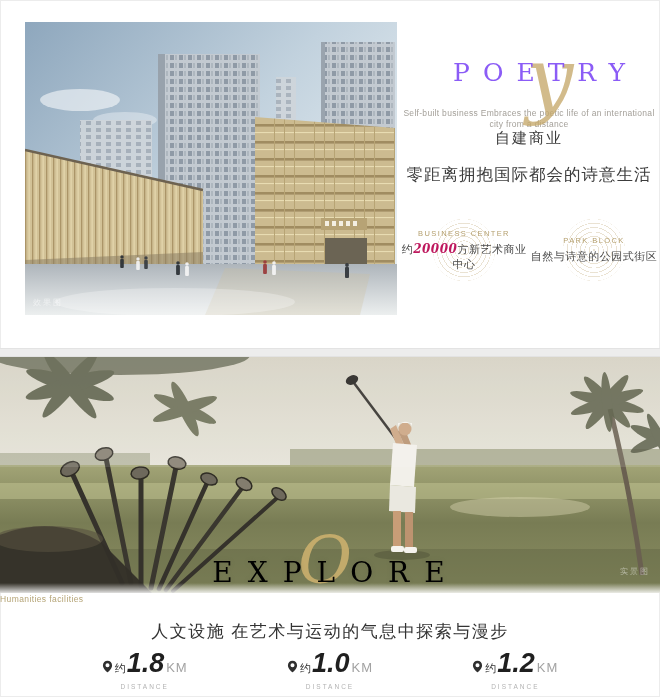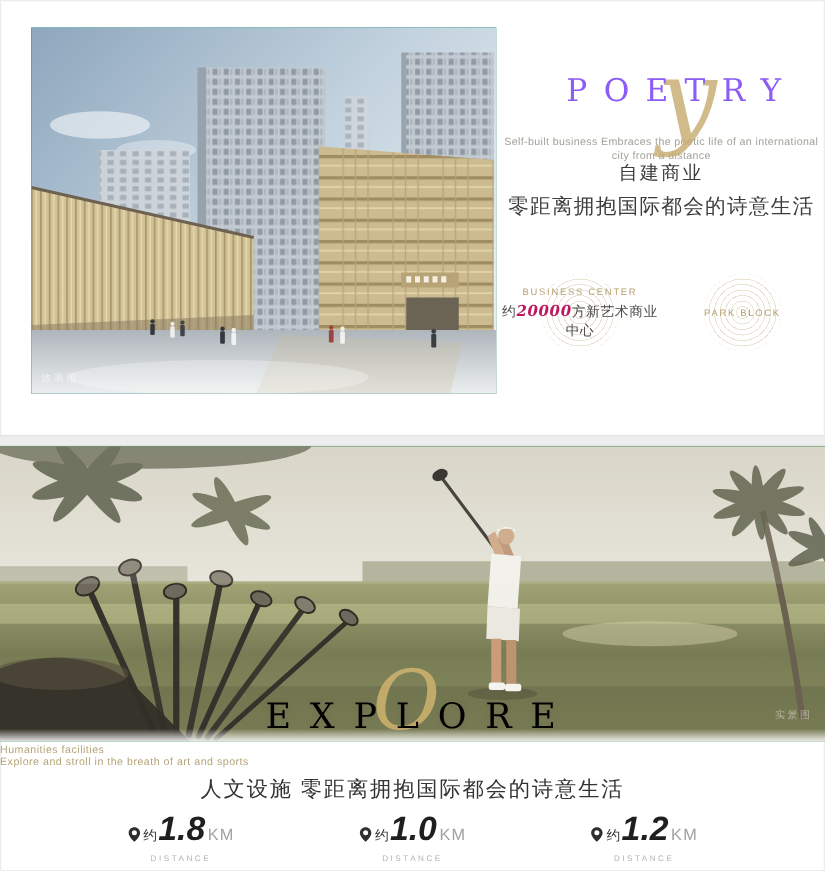--- a/index.html
+++ b/index.html
@@ -1,31 +1,31 @@
 <!DOCTYPE html>
 <html><head>
 <meta charset="utf-8">
 <style>
   html,body{margin:0;padding:0;background:#f4f4f4;font-family:"Liberation Sans",sans-serif;}
   .page{position:relative;width:660px;height:697px;margin:0;background:#ffffff;overflow:hidden;
         box-shadow:inset 0 0 0 1px #ececec;}
   
-  .render-img{position:absolute;left:25px;top:22px;width:372px;height:293px;overflow:hidden;background:#0f766e;}
+  .render-img{position:absolute;left:25px;top:22px;width:372px;height:293px;overflow:hidden;background:#000000;}
   .render-img svg{display:block;}
   .watermark{position:absolute;left:8px;bottom:7px;font-size:8px;letter-spacing:2px;
              color:rgba(255,255,255,.55);}
   .poetry-col{position:absolute;left:398px;top:0;width:262px;height:348px;text-align:center;}
   .title-wrap{position:relative;margin-top:58px;height:36px;}
   .script-letter{position:absolute;left:128px;top:-22px;font-family:"DejaVu Serif",serif;
                  font-style:italic;font-size:84px;line-height:84px;color:#c6a96b;opacity:.78;z-index:1;}
   .poetry-title{position:relative;z-index:2;margin:0;font-family:"DejaVu Serif",serif;font-weight:400;
                 font-size:25px;letter-spacing:13px;text-indent:10px;color:#8b5cf6;padding-left:23px;}
   .poetry-sub{margin-top:14px;font-size:8.5px;line-height:10.5px;color:#a39f98;letter-spacing:.3px;}
   .cn-h1{font-size:15px;color:#3c3c3c;letter-spacing:2px;font-weight:500;}
-  .cn-h2{margin-top:6px;font-size:16.5px;color:#3c3c3c;letter-spacing:1px;font-weight:500;}
+  .cn-h2{margin-top:16px;font-size:16.5px;color:#3c3c3c;letter-spacing:1px;font-weight:500;}
   .badges{position:absolute;left:0;top:218px;width:262px;display:flex;justify-content:center;gap:2px;}
   .badge{position:relative;width:128px;height:64px;display:flex;flex-direction:column;
          align-items:center;justify-content:center;}
   .rosette{position:absolute;left:50%;top:50%;width:62px;height:62px;margin:-31px 0 0 -31px;
            border-radius:50%;opacity:.55;
            background:repeating-radial-gradient(circle at 50% 50%,#d9cbae 0px,#d9cbae .8px,rgba(255,255,255,0) .8px,rgba(255,255,255,0) 4.4px);}
   .badge-label{position:relative;z-index:2;font-size:7.5px;letter-spacing:1.4px;color:#b5a06f;}
   .badge-text{position:relative;z-index:2;margin-top:4px;font-size:11px;color:#4a4a4a;letter-spacing:.5px;}
   .badge-text .num{font-family:"DejaVu Serif",serif;font-style:italic;font-weight:bold;font-size:12px;color:#be185d;}
   
@@ -178,20 +178,21 @@
 
       <div class="badges">
         <div class="badge">
           <span class="rosette"></span>
           <span class="badge-label">BUSINESS CENTER</span>
           <span class="badge-text"><span>约</span><span class="num">20000</span><span>方新艺术商业中心</span></span>
         </div>
         <div class="badge">
           <span class="rosette"></span>
           <span class="badge-label">PARK BLOCK</span>
+          <span class="badge-text"><span>自然与诗意的公园式街区</span></span>
         </div>
       </div>
     </div>
   </section>
 
   <div class="divider"></div>
 
   <section>
 
     <div class="photo">
@@ -291,24 +292,23 @@
       <span class="watermark">实景图</span>
     </div>
 
     <div class="explore-wrap">
       <span class="script-letter-o">O</span>
       <h2 class="explore-title">EXPLORE</h2>
     </div>
 
     <div class="explore-sub">
       <div>Humanities facilities</div>
-      <div>Explore and stroll in the breath of art and sports</div>
-    </div>
-
-    <div class="explore-cn">人文设施 零距离拥抱国际都会的诗意生活</div>
+    </div>
+
+    <div class="explore-cn">人文设施 在艺术与运动的气息中探索与漫步</div>
 
     <div class="distances">
 
       <div class="dist">
         <div class="dist-value-row">
           <svg class="pin" viewBox="0 0 12 14">
             <path d="M6,0.8 C3.1,0.8 1,3 1,5.8 C1,9.4 6,13.4 6,13.4 C6,13.4 11,9.4 11,5.8 C11,3 8.9,0.8 6,0.8 Z M6,7.8 A2.2,2.2 0 1 1 6,3.4 A2.2,2.2 0 1 1 6,7.8 Z" fill="#2f2f2f"></path>
           </svg>
           <span class="dist-prefix">约</span>
           <span class="dist-value">1.8</span>

